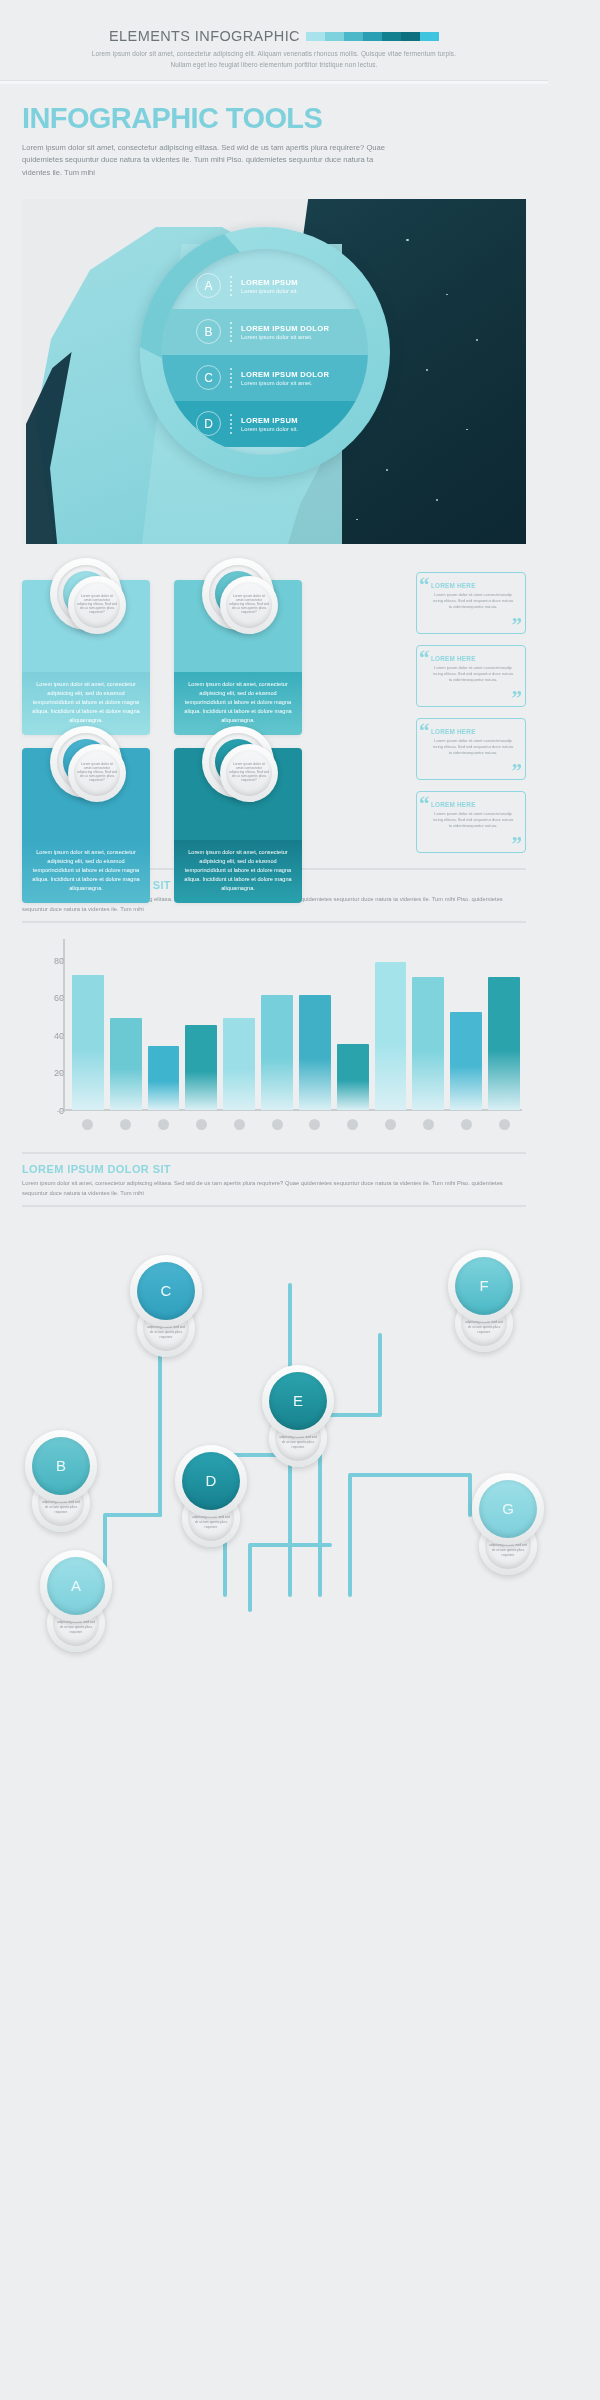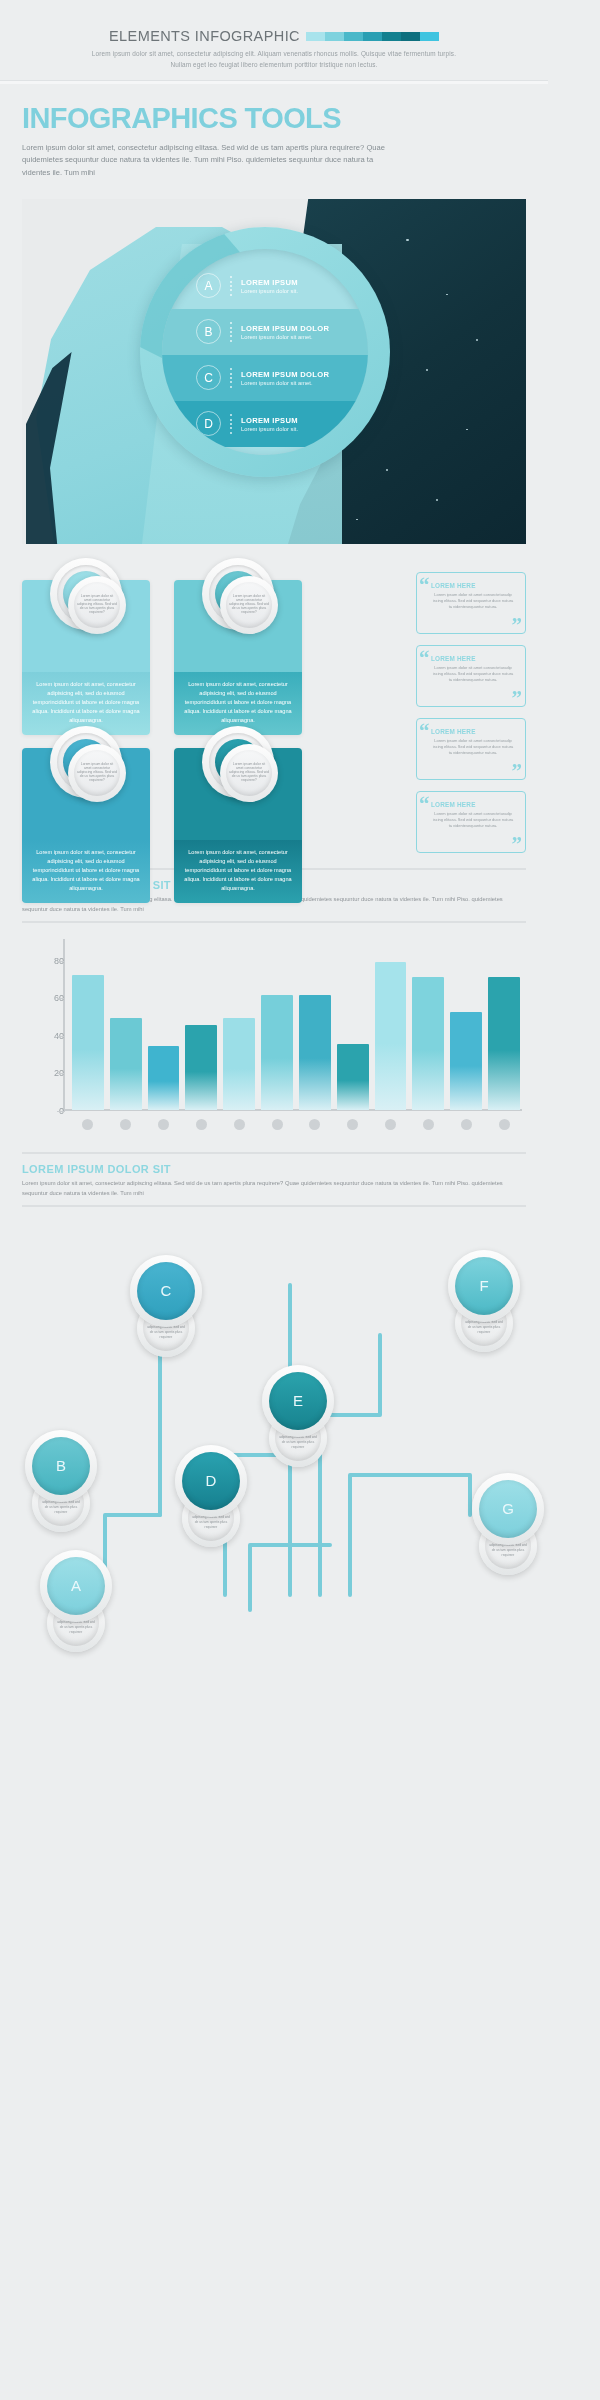--- a/index.html
+++ b/index.html
@@ -222,21 +222,21 @@
             <i style="background: rgb(63, 196, 224);"></i>
           </div>
       </div>
       <div class="topbar-sub">Lorem ipsum dolor sit amet, consectetur adipiscing elit. Aliquam venenatis rhoncus mollis. Quisque vitae fermentum turpis. Nullam eget leo feugiat libero elementum porttitor tristique non lectus.</div>
     </div>
   </div>
   <div class="hairline"></div>
   <div class="hairline2"></div>
 
   <div class="titleblock">
-    <div class="big-title">INFOGRAPHICS TOOLS</div>
+    <div class="big-title">INFOGRAPHIC TOOLS</div>
     <div class="title-sub">Lorem ipsum dolor sit amet, consectetur adipiscing elitasa. Sed wid de us tam apertis plura requirere? Quae quidemietes sequuntur duce natura ta videntes ile. Tum mihi Piso. quidemietes sequuntur duce natura ta videntes ile. Tum mihi</div>
   </div>
 
   <div class="hero">
     <div class="hero-night" id="stars">
         <span class="star" style="left: 40px; top: 30px; width: 2px; height: 2px;"></span>
         <span class="star" style="left: 120px; top: 55px; width: 1.5px; height: 1.5px;"></span>
         <span class="star" style="left: 210px; top: 40px; width: 2.5px; height: 2.5px;"></span>
         <span class="star" style="left: 80px; top: 110px; width: 1.5px; height: 1.5px;"></span>
         <span class="star" style="left: 170px; top: 130px; width: 2px; height: 2px;"></span>

